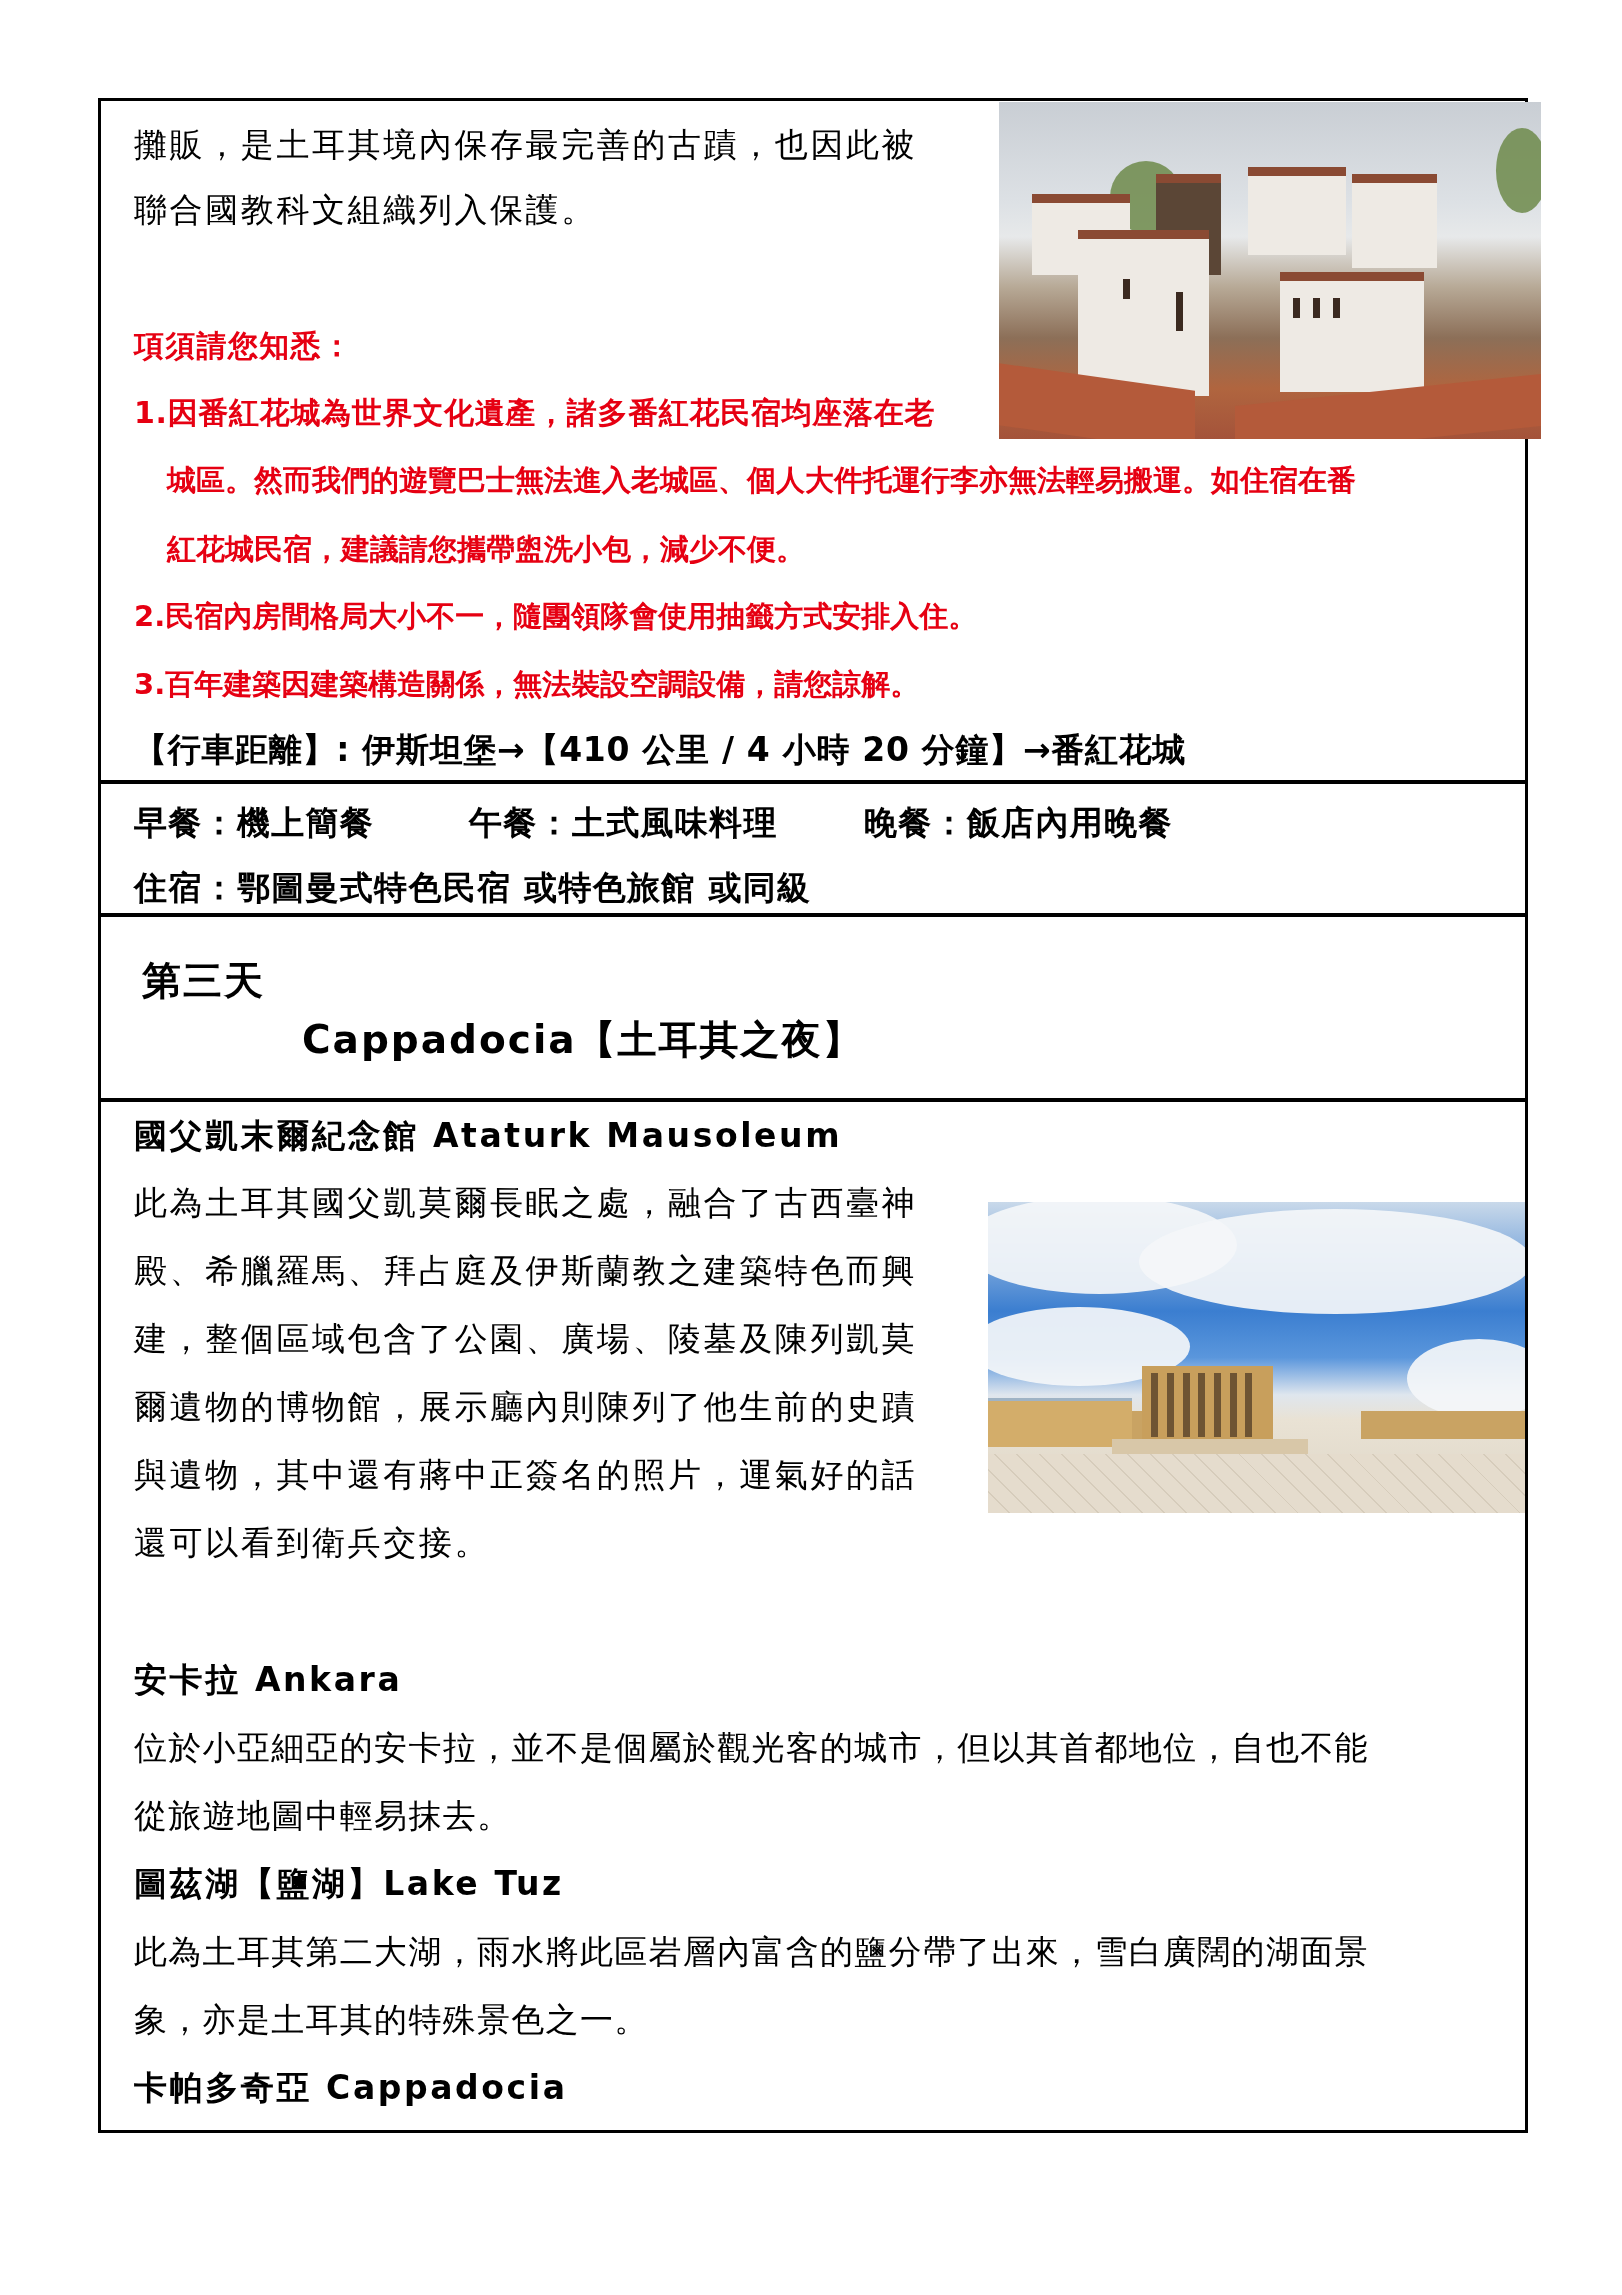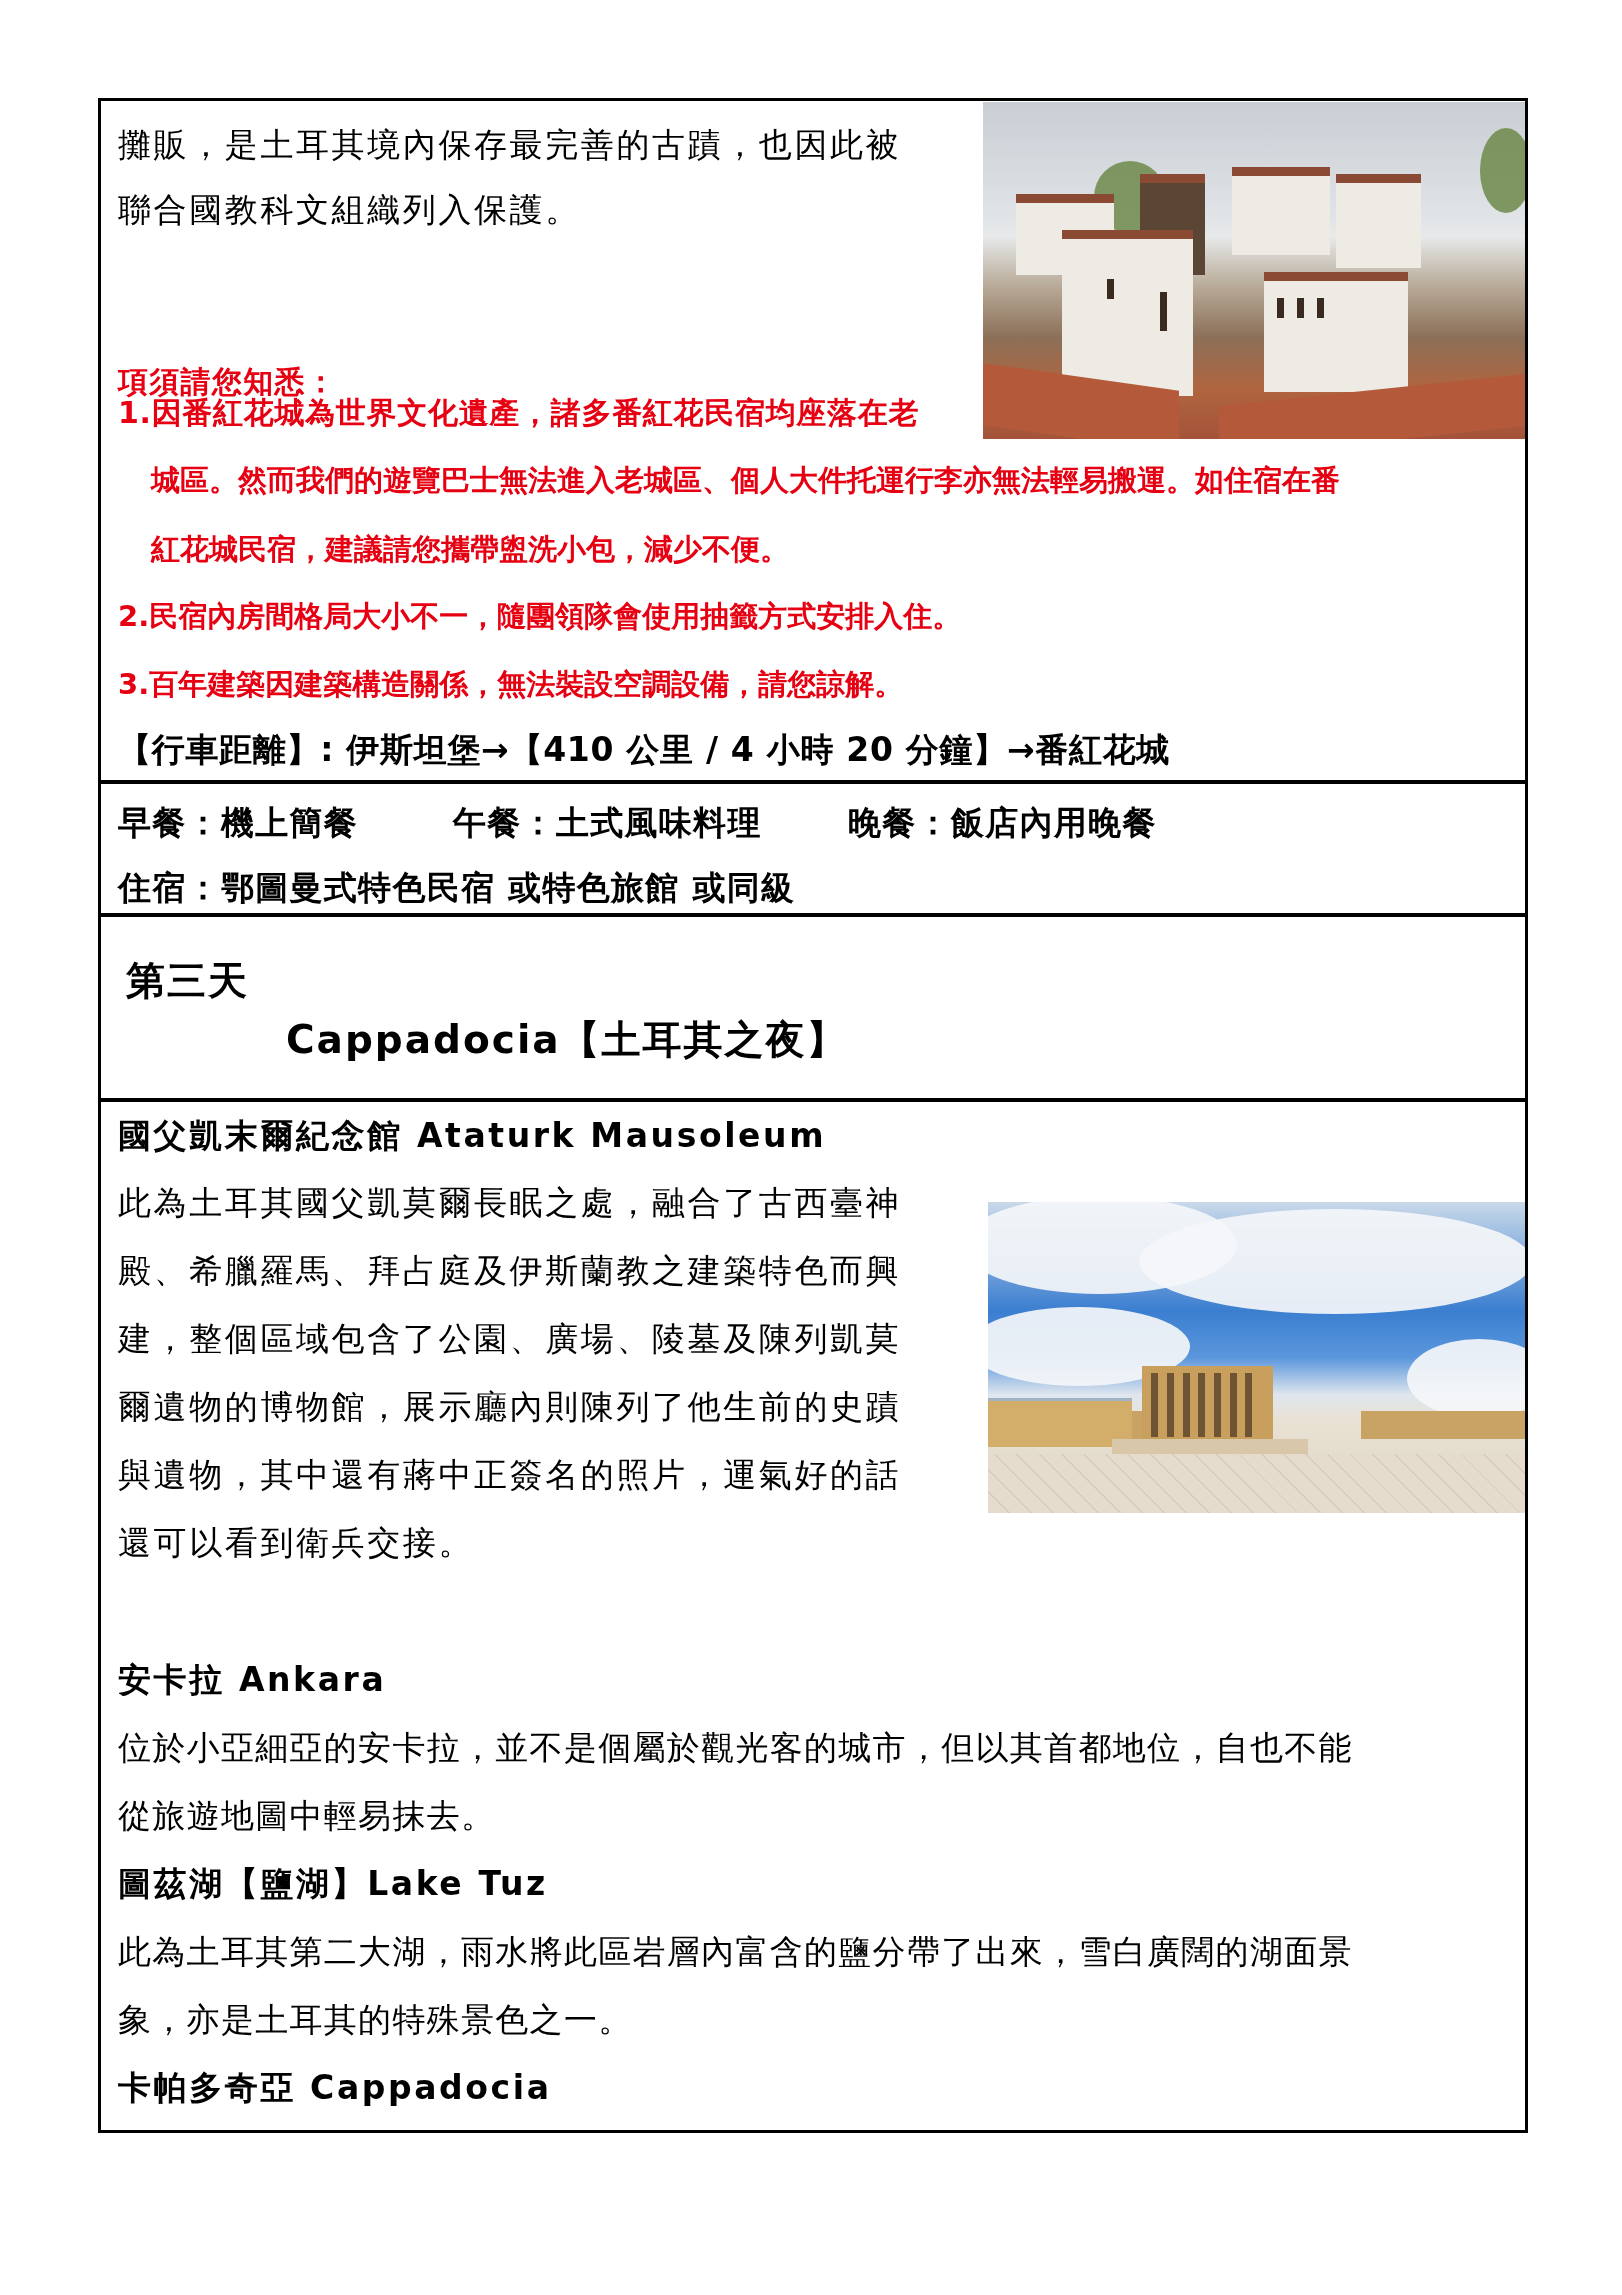--- a/index.html
+++ b/index.html
@@ -1,20 +1,20 @@
 <!DOCTYPE html>
 <html style="font-size:10.5px"><head>
 <meta charset="utf-8">
 <style>
   html, body { margin:0; padding:0; background:#ffffff; }
   body { width:1622px; height:2295px; position:relative; overflow:hidden;
          font-family:"DejaVu Sans", "Liberation Sans", sans-serif; color:#000; }
   .table { position:absolute; left:98px; top:98px; width:1424px; height:2029px;
            border:3.9px solid #000; box-sizing:content-box; }
-  .row { position:absolute; left:0; width:1244px; }
+  .row { position:absolute; left:16px; width:1244px; }
   .divider { position:absolute; left:0; width:1424px; height:3.9px; background:#000; }
   .line { position:absolute; left:17px; white-space:nowrap; font-size:33px; line-height:39px; letter-spacing:2.6px; }
   .b { font-weight:bold; }
   .red { color:#e60012; }
   .indent { left:50px; }
   .day-title { font-size:39px; line-height:52px; font-weight:bold; letter-spacing:2px; }
   .photo { position:absolute; overflow:hidden; }
   
   .saf { left:882px; top:1.3px; width:542px; height:337px;
          background:linear-gradient(180deg,#c9ced4 0%,#dde1e5 30%,#e7e9ea 40%,#b7a996 55%,#8c6f58 70%,#b0653f 85%,#a4533a 100%); }
@@ -35,21 +35,21 @@
                 background:repeating-linear-gradient(45deg,#e5dccd 0 14.4px,#d6ccbb 14.4px 15.7px); }
 </style>
 </head>
 <body>
 
 <div class="table">
 
   <div class="row" style="top:0;height:679px;">
     <div class="line" style="top:23.6px;">攤販，是土耳其境內保存最完善的古蹟，也因此被</div>
     <div class="line" style="top:89px;">聯合國教科文組織列入保護。</div>
-    <div class="line b red" style="top:225px;font-size:30px;letter-spacing:1.3px;margin-top:36px;">項須請您知悉：</div>
+    <div class="line b red" style="top:225px;font-size:30px;letter-spacing:1.3px;">項須請您知悉：</div>
     <div class="line b red" style="top:292px;font-size:30px;letter-spacing:0.7px;">1.因番紅花城為世界文化遺產，諸多番紅花民宿均座落在老</div>
     <div class="line b red indent" style="top:360px;font-size:29px;letter-spacing:0px;">城區。然而我們的遊覽巴士無法進入老城區、個人大件托運行李亦無法輕易搬運。如住宿在番</div>
     <div class="line b red indent" style="top:429px;font-size:29px;letter-spacing:0px;">紅花城民宿，建議請您攜帶盥洗小包，減少不便。</div>
     <div class="line b red" style="top:496px;font-size:29px;letter-spacing:0px;">2.民宿內房間格局大小不一，隨團領隊會使用抽籤方式安排入住。</div>
     <div class="line b red" style="top:564px;font-size:29px;letter-spacing:0px;">3.百年建築因建築構造關係，無法裝設空調設備，請您諒解。</div>
     <div class="line b" style="top:629px;font-size:33px;letter-spacing:0.7px;">【行車距離】: 伊斯坦堡→【410 公里 / 4 小時 20 分鐘】→番紅花城</div>
 
     <div class="photo saf">
       <div class="tree" style="left:497px;top:26px;width:52px;height:85px;"></div>
       <div class="tree" style="left:111px;top:59px;width:72px;height:72px;"></div>

